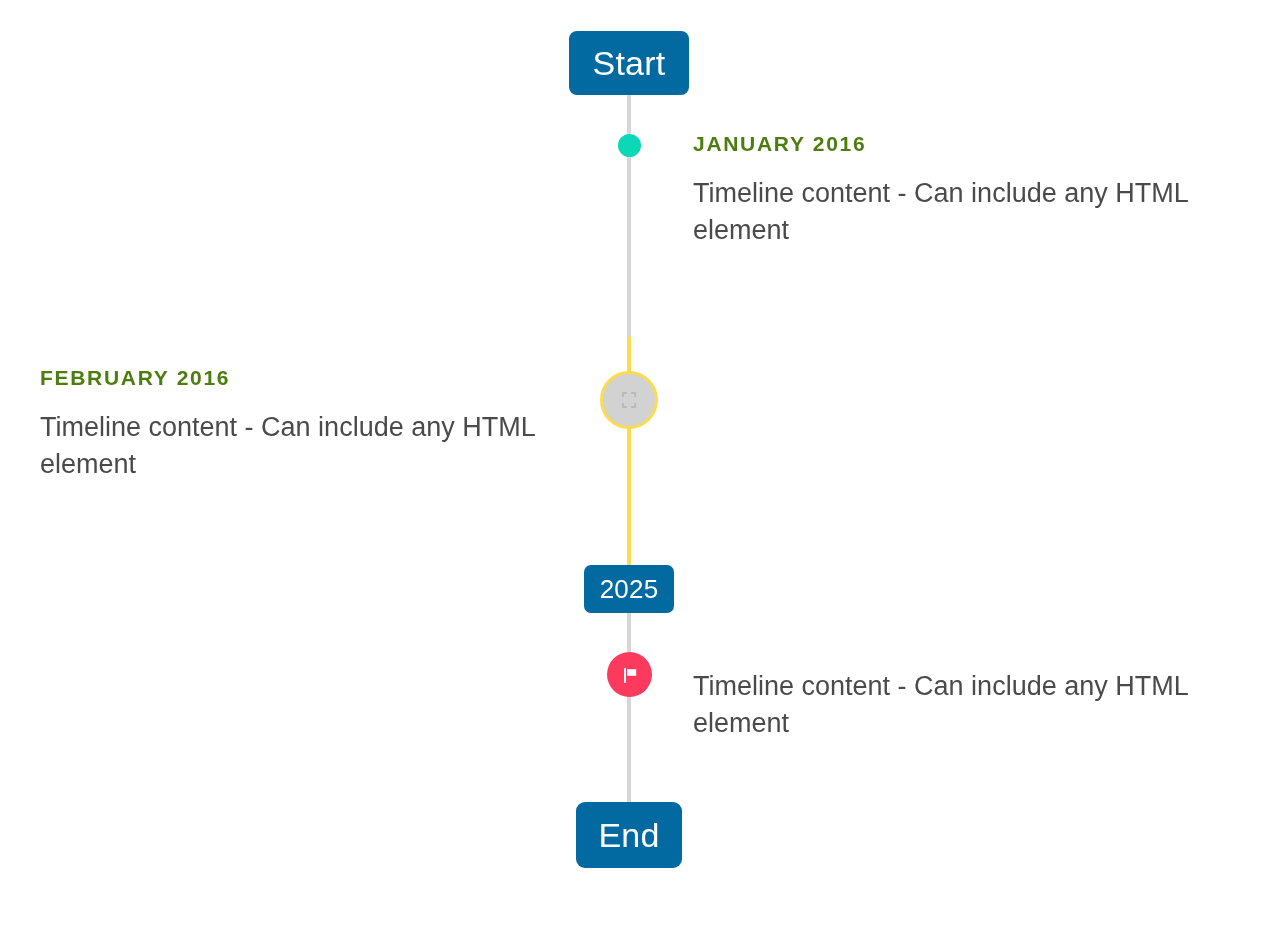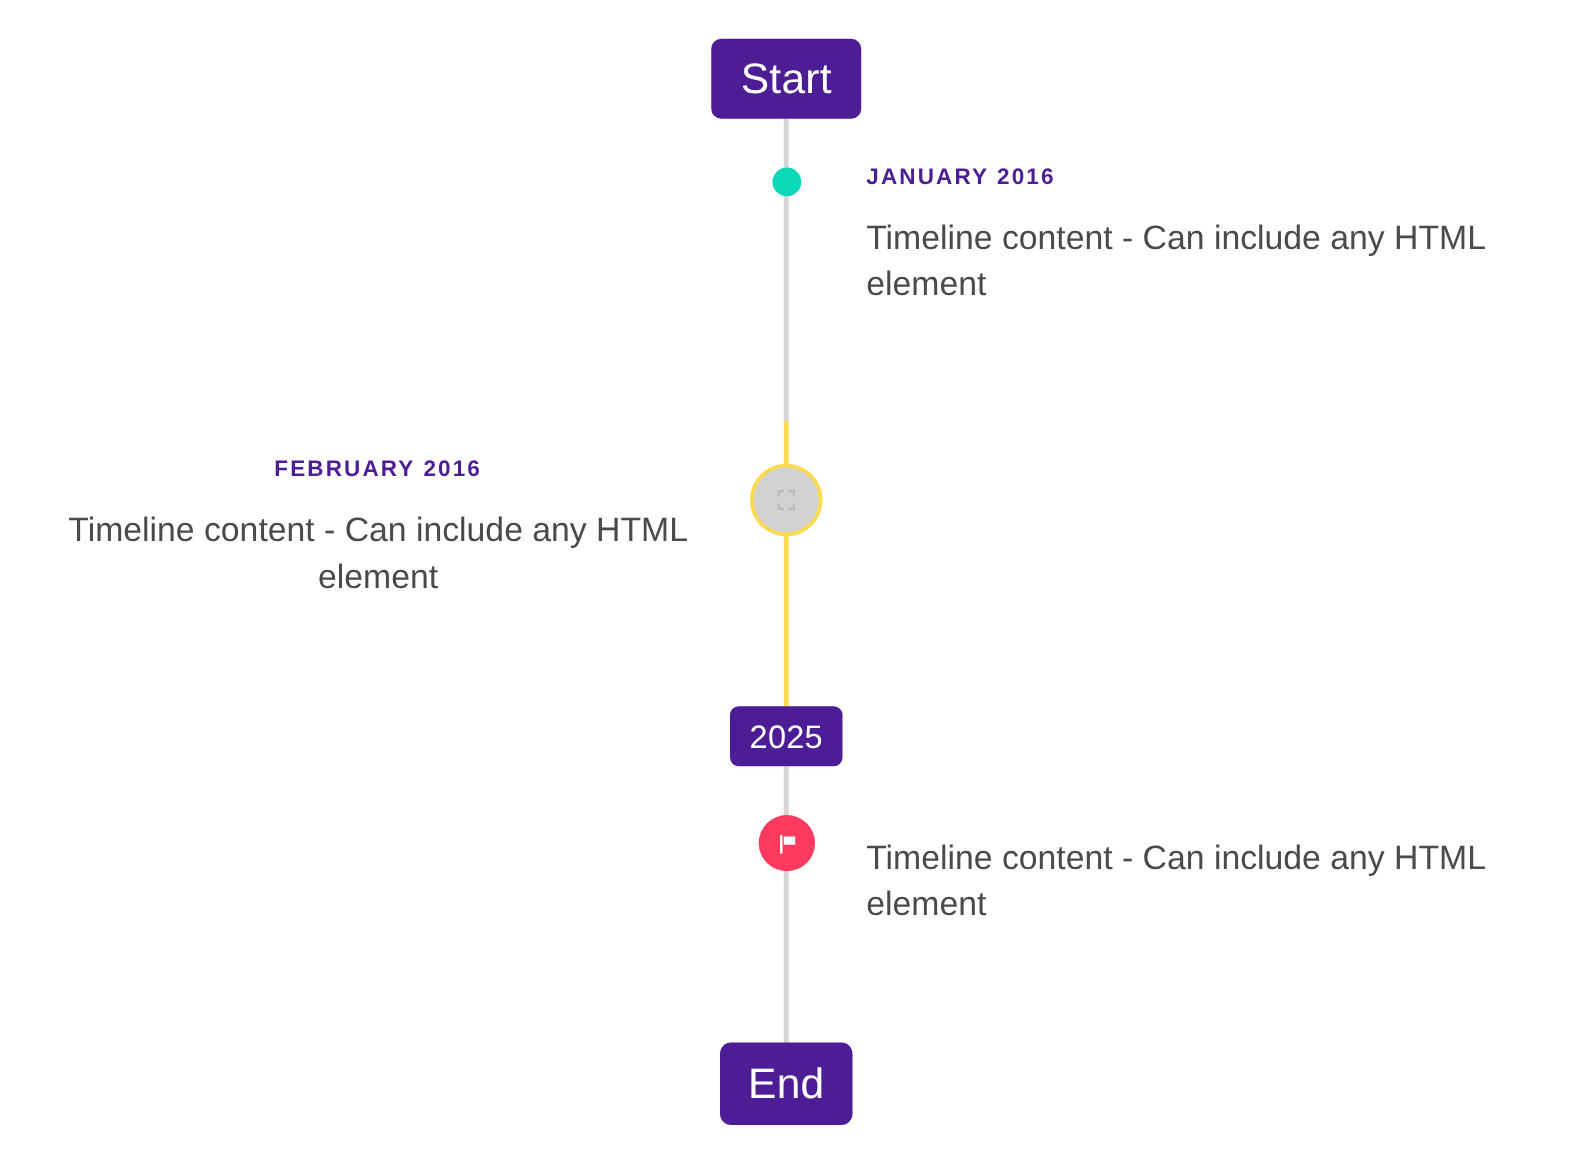--- a/index.html
+++ b/index.html
@@ -29,21 +29,21 @@
   .spine.gray  { background: #d6d6d6; }
   .spine.yellow{ background: #fbdb4f; }
 
   .spine-a { top: 95px;  height: 242px; }
   .spine-b { top: 337px; height: 228px; }
   .spine-c { top: 613px; height: 232px; }
 
   
   .badge {
     position: absolute;
-    background: #4c1d95;
+    background: #0369a1;
     color: #ffffff;
     border-radius: 8px;
     display: flex;
     align-items: center;
     justify-content: center;
     box-sizing: border-box;
     line-height: 1;
     letter-spacing: 0.2px;
     user-select: none;
   }
@@ -52,21 +52,21 @@
     width: 120px; height: 64px;
     font-size: 34px;
   }
   .badge-year {
     left: 584px; top: 565px;
     width: 90px; height: 48px;
     font-size: 26px;
     border-radius: 7px;
   }
   .badge-end {
-    left: 576px; top: 834px;
+    left: 576px; top: 802px;
     width: 106px; height: 66px;
     font-size: 34px;
     border-radius: 9px;
   }
 
   
   .marker {
     position: absolute;
     box-sizing: border-box;
     border-radius: 50%;
@@ -90,31 +90,31 @@
     left: 607px; top: 652px;
     width: 45px; height: 45px;
     background: #fb3a5d;
   }
   .marker-flag svg { display: block; }
 
   
   .entry { position: absolute; }
 
   .entry-right { left: 693px; width: 540px; text-align: left; }
-  .entry-left  { left: 40px;  width: 525px; text-align: center; }
+  .entry-left  { left: 40px;  width: 525px; text-align: left; }
 
   .entry-jan { top: 131px; }
   .entry-feb { top: 365px; }
   .entry-mar { top: 649px; }
 
   .entry-date {
-    font-size: 18px;
+    font-size: 21px;
     font-weight: bold;
     letter-spacing: 1.7px;
-    color: #4c1d95;
+    color: #4d7c0f;
     text-transform: uppercase;
     line-height: 1.2;
   }
   .entry-body {
     margin-top: 19px;
     font-size: 27px;
     color: #4a4a4a;
     line-height: 1.38;
     font-weight: 400;
   }

